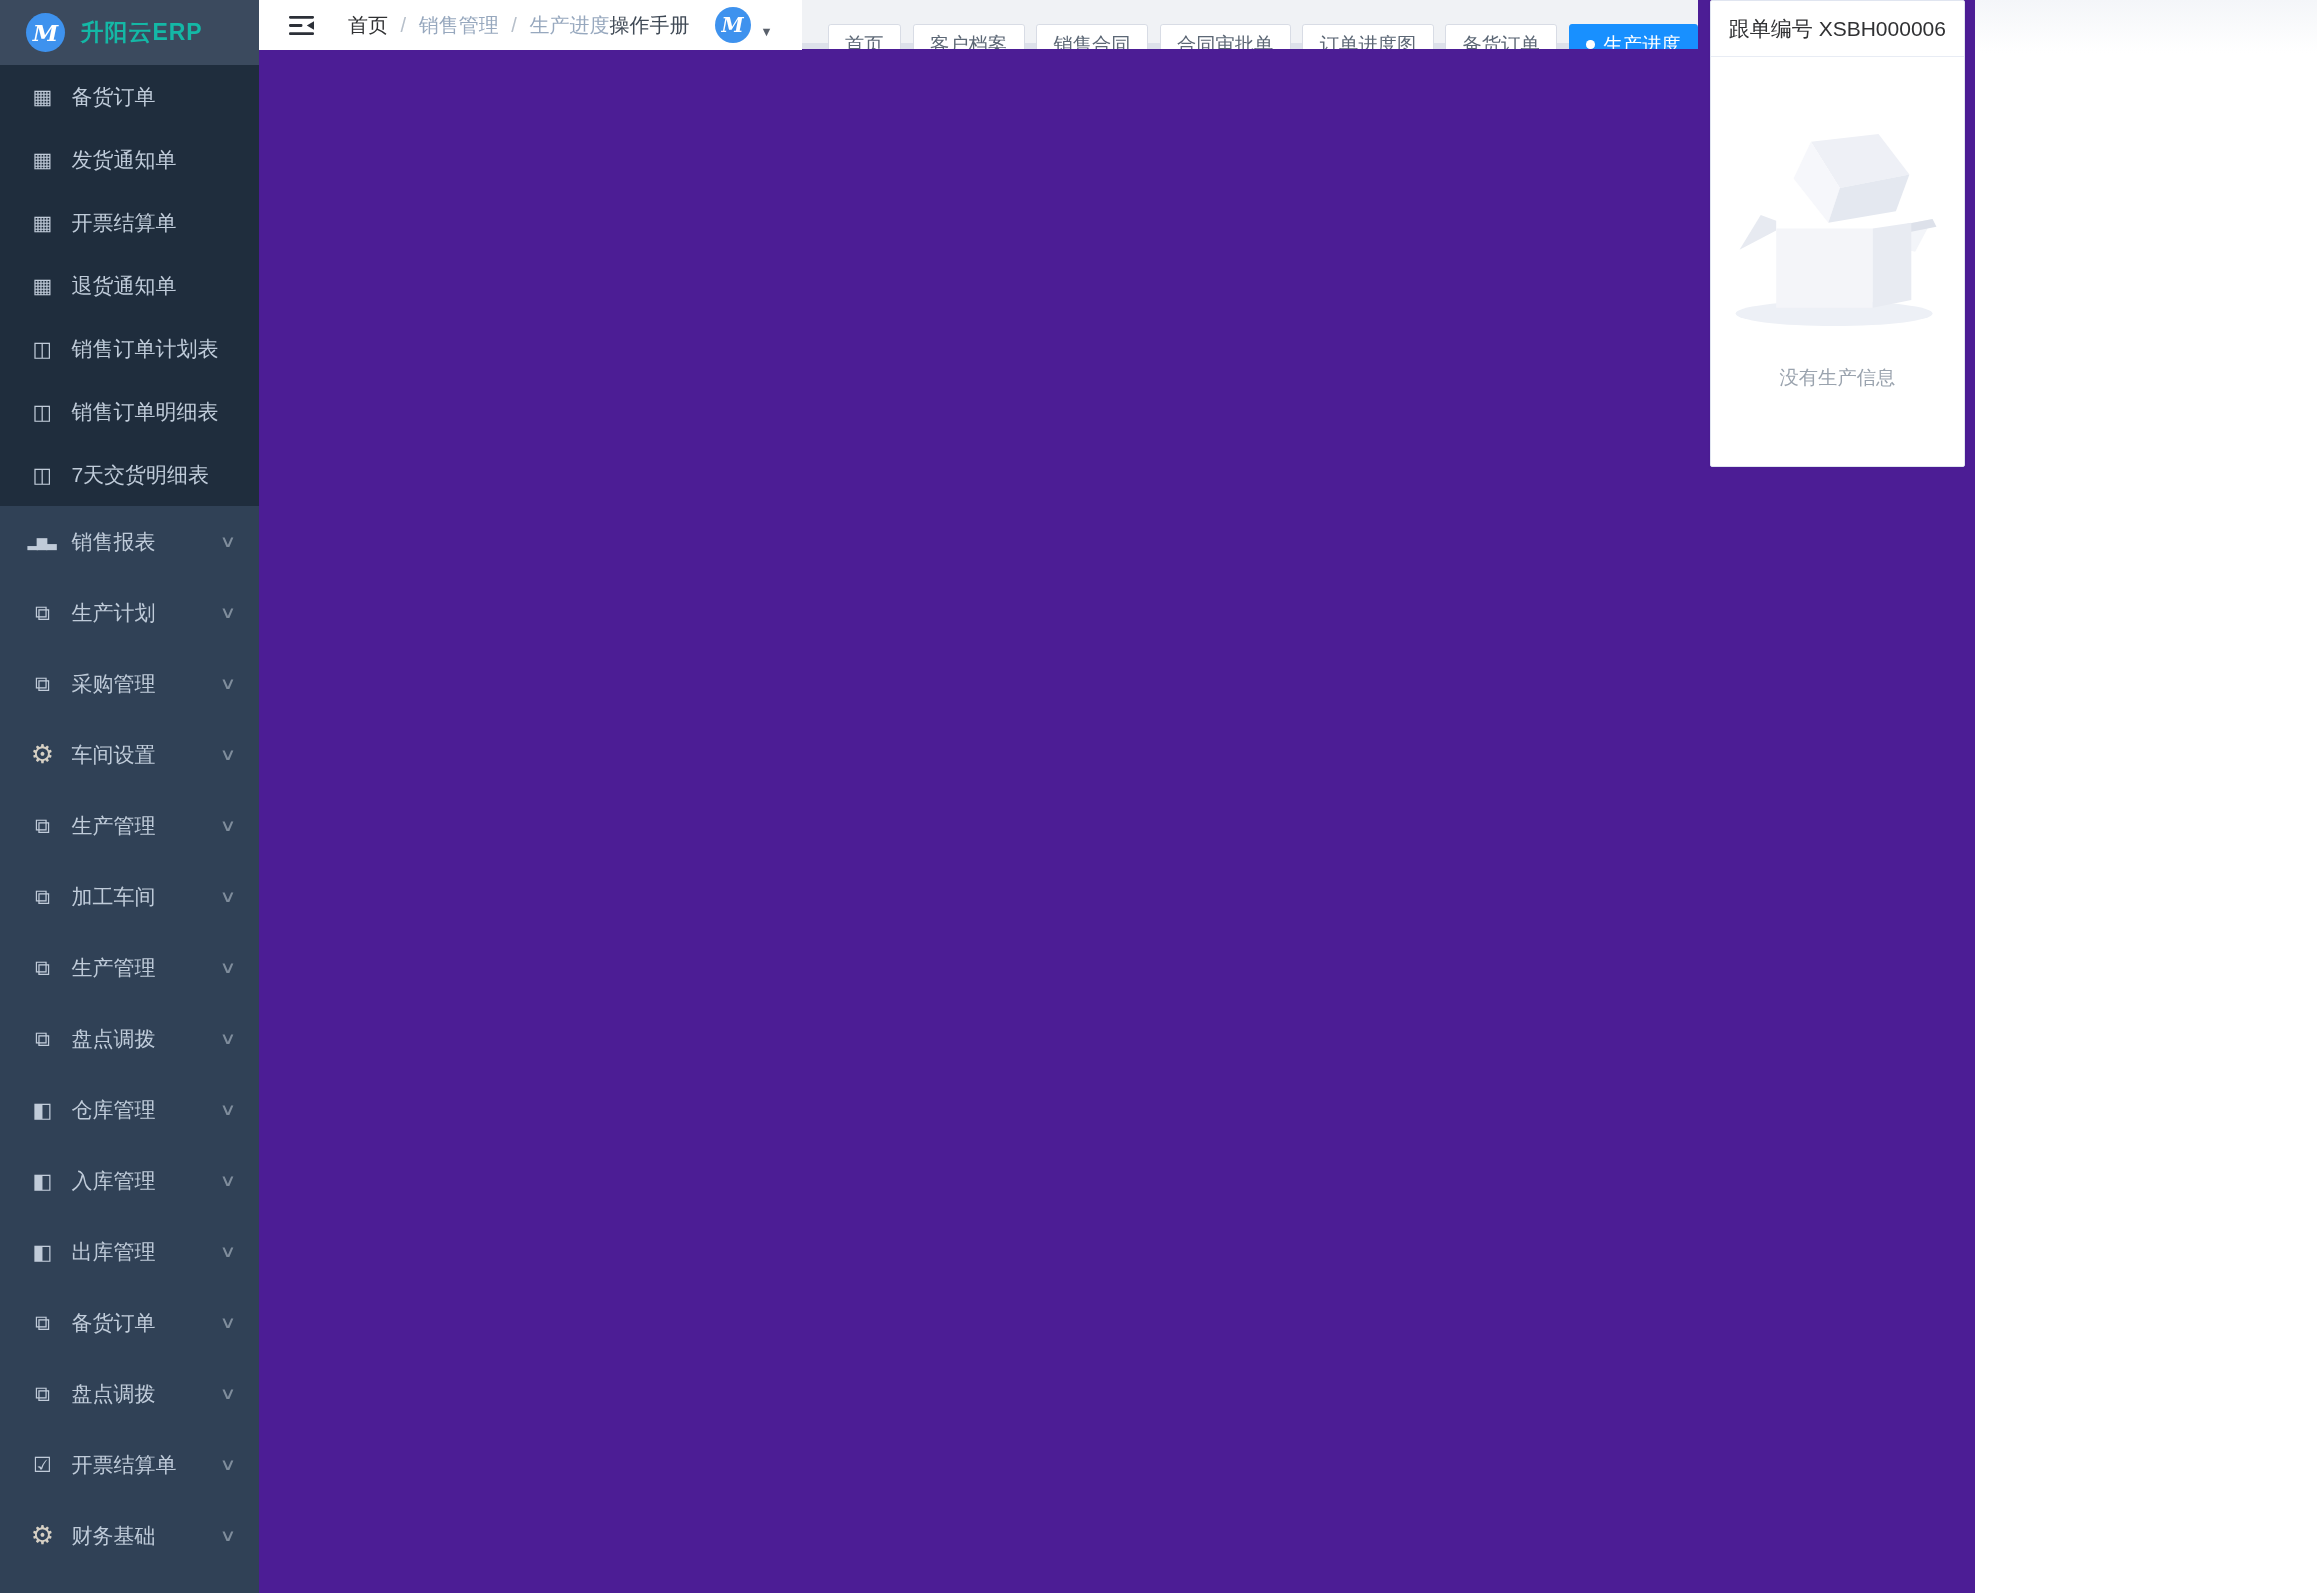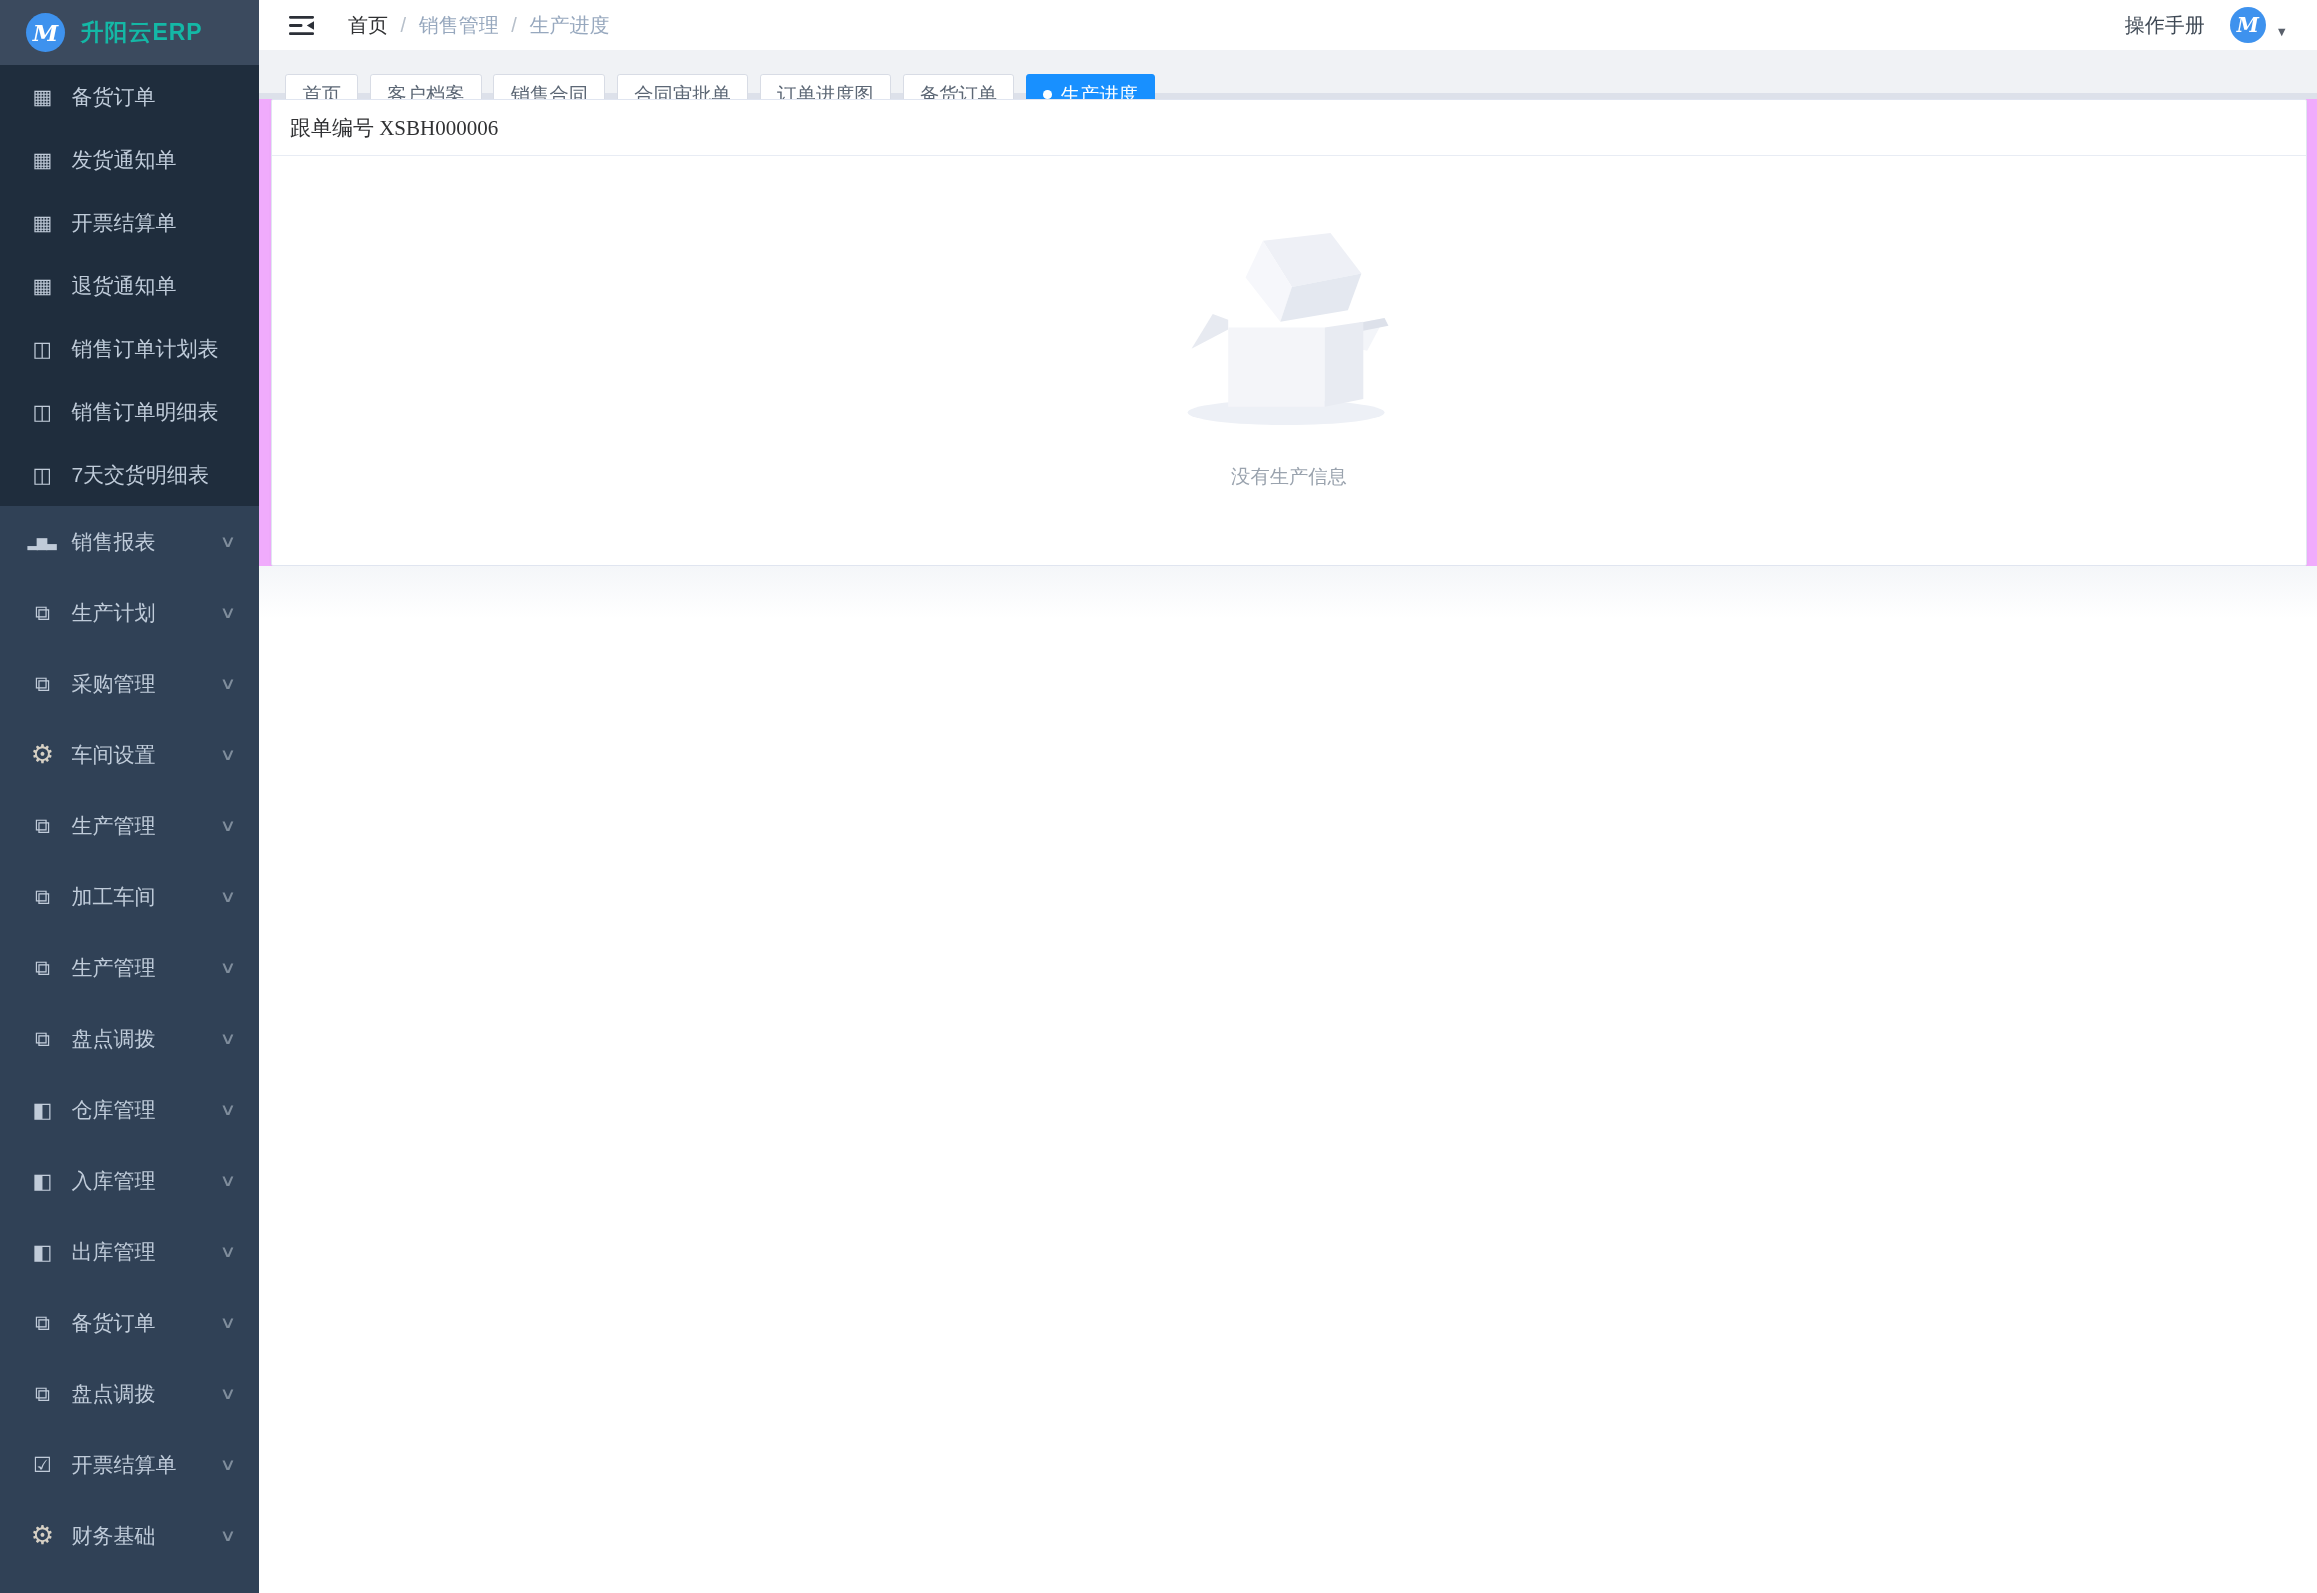--- a/index.html
+++ b/index.html
@@ -16,21 +16,21 @@
   .submenu-group{background:#1f2d3d;}
   .side-item{height:63px;display:flex;align-items:center;padding:0 25px 0 27px;color:#bfcbd9;font-size:21px;cursor:pointer;}
   .side-item.parent{height:71px;}
   .side-item .icon{width:29px;flex:none;margin-right:15.4px;font-size:21px;color:#c0cbd9;text-align:center;letter-spacing:-1.9px;}
   .side-item .icon[data-name="gear-icon"]{color:#d6d0c4;font-size:26px;}
   .side-item .icon[data-name="bar-chart-icon"]{font-size:13.5px;letter-spacing:-1px;}
   .side-item .label{white-space:nowrap;}
   .side-item .chevron{margin-left:auto;color:#7f8d9c;font-size:16.4px;transform:scaleX(1.4);}
 
   
-  .main{flex:1;min-width:0;display:flex;flex-direction:column;background:#f0abfc;}
+  .main{flex:1;min-width:0;display:flex;background:#4c1d95;}
   .topbar{height:50px;flex:none;background:#fff;display:flex;align-items:center;padding:0 29px;}
   .hamburger{width:27px;height:25px;cursor:pointer;flex:none;}
   .hamburger svg{display:block;}
   .breadcrumb{display:flex;align-items:center;gap:12.6px;margin-left:33px;font-size:20px;color:#97a8be;}
   .crumb{cursor:pointer;}
   .crumb.home{color:#303133;}
   .crumb-sep{color:#b6bfca;}
   .topbar-right{margin-left:auto;display:flex;align-items:center;}
   .manual-link{font-size:20px;color:#3f4955;cursor:pointer;}
   .avatar{width:36px;height:36px;border-radius:50%;background:#3e92ee;color:#fff;display:flex;align-items:center;justify-content:center;
@@ -40,21 +40,21 @@
   
   .tabstrip{height:49px;flex:none;background:#f0f2f5;position:relative;overflow:hidden;display:flex;gap:11.6px;padding-left:26px;}
   .tabstrip::after{content:"";position:absolute;left:0;right:0;bottom:0;height:5.8px;background:#dde1ea;z-index:0;}
   .tab-chip{position:relative;z-index:1;margin-top:24px;height:39px;background:#fff;border:1px solid #d8dce5;border-radius:2.9px;
     padding:0 16.4px;display:flex;align-items:center;gap:8.7px;font-size:19.3px;color:#5c6775;white-space:nowrap;cursor:pointer;}
   .tab-chip.active{background:#1890ff;border-color:#1890ff;color:#fff;}
   .tab-dot{width:8.7px;height:8.7px;border-radius:50%;background:#fff;flex:none;}
 
   
   .panel{margin:0 9.7px 0 11.6px;height:465px;flex:none;background:#fff;border:1px solid #e0e5f0;border-radius:1.9px;
-    box-shadow:0 1px 3.9px rgba(30,40,80,.04);display:flex;flex-direction:column;font-family:Liberation Serif, serif;}
+    box-shadow:0 1px 3.9px rgba(30,40,80,.04);display:flex;flex-direction:column;}
   .panel-head{height:55px;flex:none;display:flex;align-items:center;padding:0 18.3px;font-size:21px;color:#303133;
     border-bottom:1px solid #e8ecf4;}
   .panel-body{flex:1;display:flex;flex-direction:column;align-items:center;justify-content:center;gap:16px;}
   .empty-text{margin-top:13.5px;font-size:19.3px;color:#9aa3ae;}
   .below-panel{flex:1;background:linear-gradient(#f4f6f9 0,#ffffff 53px);}
 </style>
 </head>
 <body>
 
 <div class="app" data-name="erp-app-window">

